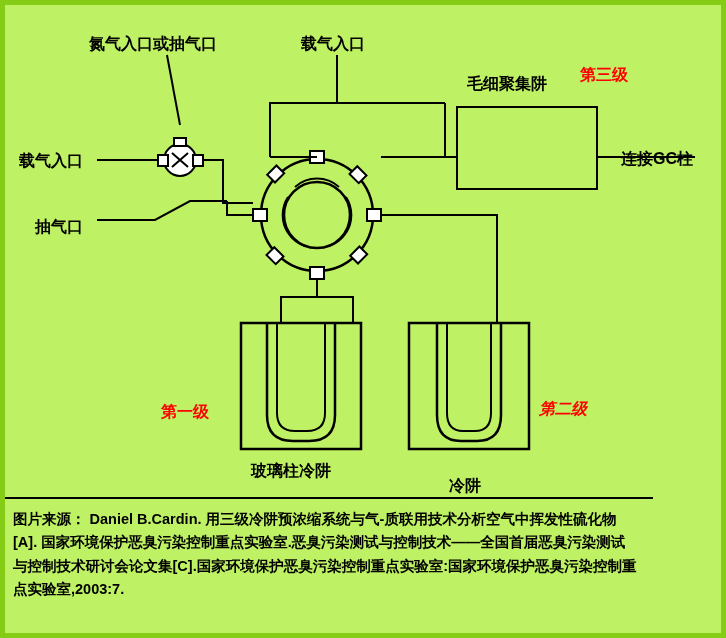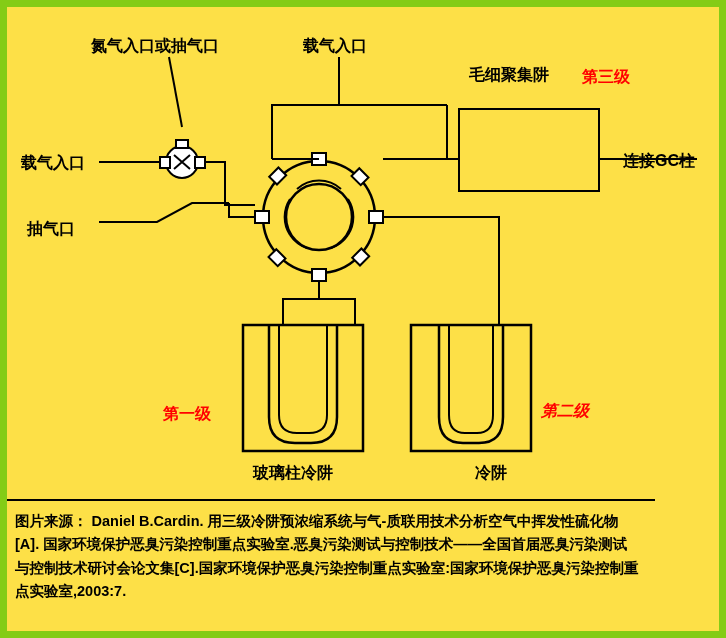--- a/index.html
+++ b/index.html
@@ -7,23 +7,23 @@
     padding: 0;
     background: #ffffff;
   }
   body {
     font-family: "Liberation Sans", sans-serif;
   }
   #page {
     position: relative;
     width: 726px;
     height: 638px;
-    background: #fde047;
+    background: #bef264;
     overflow: hidden;
-    border: 7px solid #84cc16;
+    border: 5px solid #84cc16;
     box-sizing: border-box;
   }
   #diagram-area {
     position: absolute;
     left: 0;
     top: 0;
     width: 724px;
     height: 492px;
   }
   #diagram-svg {
@@ -150,29 +150,29 @@
       <g stroke="#000" fill="none">
         <rect x="404" y="318" width="120" height="126" stroke-width="2.5"></rect>
         <path d="M 432 318 L 432 410 Q 432 436 456 436 L 472 436 Q 496 436 496 410 L 496 318" stroke-width="2.5"></path>
         <path d="M 442 318 L 442 408 Q 442 426 458 426 L 470 426 Q 486 426 486 408 L 486 318" stroke-width="2"></path>
       </g>
 
     </svg>
 
     <div class="lbl" style="left:84px; top:30px;">氮气入口或抽气口</div>
     <div class="lbl" style="left:296px; top:30px;">载气入口</div>
-    <div class="lbl" style="left:462px; top:59px;">毛细聚集阱</div>
+    <div class="lbl" style="left:462px; top:70px;">毛细聚集阱</div>
     <div class="lbl lbl-red" style="left:556px; top:61px;margin-left:19px;">第三级</div>
     <div class="lbl" style="left:14px; top:147px;">载气入口</div>
     <div class="lbl" style="left:616px; top:145px;">连接GC柱</div>
-    <div class="lbl" style="left:20px; top:213px;">抽气口</div>
+    <div class="lbl" style="left:30px; top:213px;">抽气口</div>
     <div class="lbl lbl-red" style="left:156px; top:398px;">第一级</div>
     <div class="lbl lbl-red" style="left:534px; top:395px;font-style:italic;">第二级</div>
     <div class="lbl" style="left:246px; top:457px;">玻璃柱冷阱</div>
-    <div class="lbl" style="left:444px; top:457px;margin-left:24px;">冷阱</div>
+    <div class="lbl" style="left:444px; top:472px;">冷阱</div>
 
   </div>
 
   <div id="caption">
     <p>图片来源： Daniel B.Cardin. 用三级冷阱预浓缩系统与气-质联用技术分析空气中挥发性硫化物[A]. 国家环境保护恶臭污染控制重点实验室.恶臭污染测试与控制技术——全国首届恶臭污染测试与控制技术研讨会论文集[C].国家环境保护恶臭污染控制重点实验室:国家环境保护恶臭污染控制重点实验室,2003:7.</p>
   </div>
 
 </div>
 
 </body></html>

